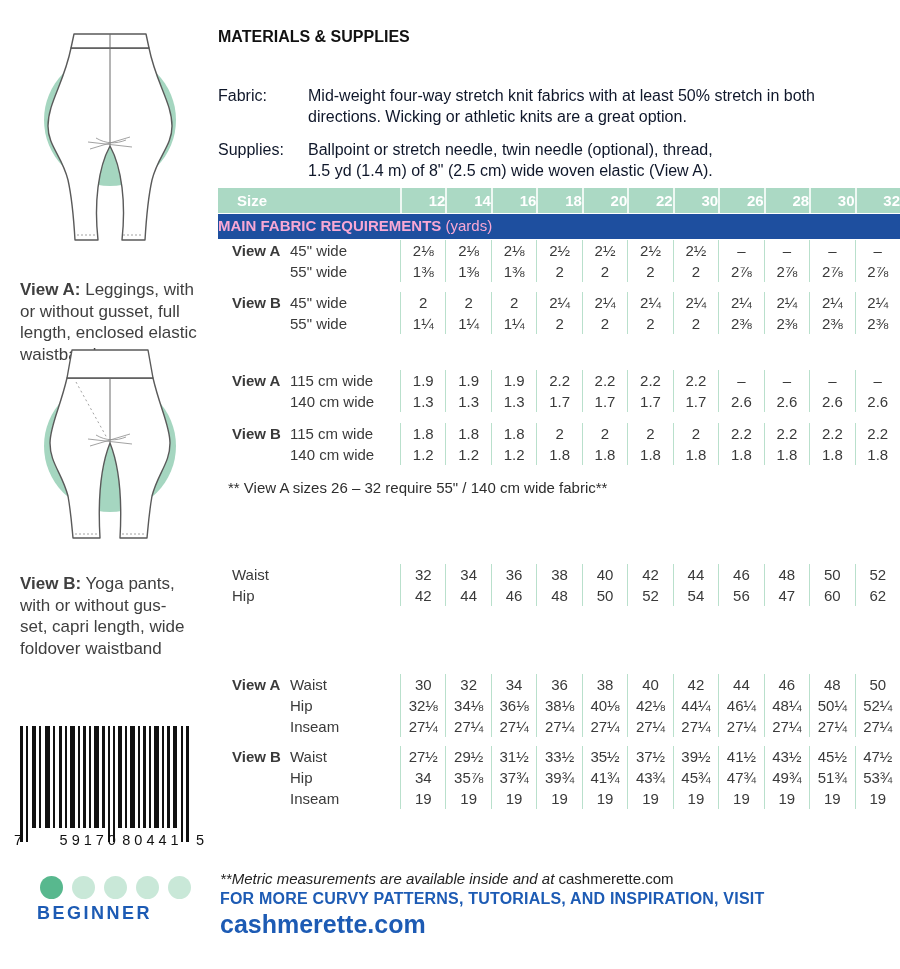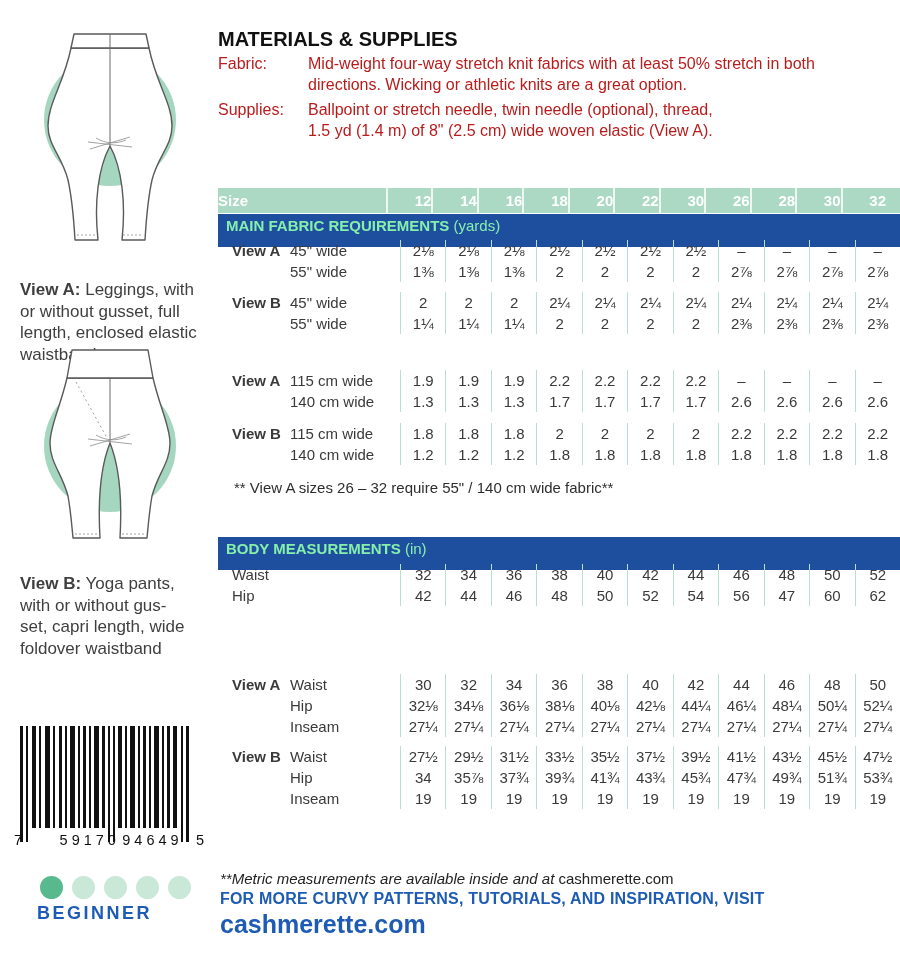--- a/index.html
+++ b/index.html
@@ -24,32 +24,32 @@
 
   .dots{display:flex;gap:9px;}
   .dot{width:23px;height:23px;border-radius:50%;background:var(--dot-inactive,#c9e8d8);}
   .dot.active{background:var(--dot-active,#58b88e);}
   .skill-label{font-size:18px;font-weight:bold;letter-spacing:2.5px;color:var(--link-blue,#2456a6);}
 
   
   .rightcol{position:absolute;left:218px;top:0;width:682px;height:100%;}
   .rc{position:absolute;left:0;right:0;}
 
-  .mat-heading{font-size:20px;font-weight:bold;color:#111;}
-  .mat-row{display:flex;font-size:16px;line-height:1.3;color:#b91c1c;}
+  .mat-heading{font-size:16px;font-weight:bold;color:#111;}
+  .mat-row{display:flex;font-size:16px;line-height:1.3;color:#0f172a;margin-top:32px;}
   .mat-label{width:90px;flex:0 0 90px;}
   .mat-text{white-space:pre-line;flex:1;}
 
   
   .cells{width:500px;display:grid;grid-template-columns:repeat(11,1fr);}
   .bar-size{background:var(--green-bar,#abd9c4);color:#fff;display:flex;height:25px;align-items:stretch;font-weight:bold;font-size:15px;}
-  .bar-size .size-label{width:168px;padding-left:0;line-height:25px;}
+  .bar-size .size-label{width:182px;padding-left:19px;line-height:25px;}
   .size-cell{text-align:right;line-height:25px;border-left:2px solid rgba(255,255,255,.8);}
 
-  .bar-blue{background:var(--blue-bar,#1e4f9f);color:#86efac;height:33px;line-height:23px;padding-left:8px;font-size:15px;}
+  .bar-blue{background:var(--blue-bar,#1e4f9f);color:#f9a8d4;height:25px;line-height:23px;padding-left:0;font-size:15px;}
   .bar-blue .ttl{font-weight:bold;}
   .bar-blue .unit{font-weight:normal;}
 
   .trow{display:flex;height:21px;line-height:21px;font-size:15px;}
   .vlabel{width:72px;flex:0 0 72px;font-weight:bold;padding-left:14px;}
   .slabel{width:110px;flex:0 0 110px;}
   .blabel{width:182px;flex:0 0 182px;padding-left:14px;}
   .cell{text-align:center;border-left:1px solid var(--divider,#b9e0cc);}
 
   .note{font-size:15px;color:#2e2e2e;}
@@ -132,21 +132,21 @@
           <rect x="148" y="0" width="2" height="102"></rect>
         <rect x="153" y="0" width="3" height="102"></rect>
           <rect x="159" y="0" width="4" height="102"></rect>
         <rect x="167" y="0" width="2" height="116"></rect>
           <rect x="172" y="0" width="3" height="116"></rect>
       </g>
     </svg>
     <div class="bc-digits">
         <span>7</span>
         <span>59170</span>
-        <span>94649</span>
+        <span>80441</span>
         <span>5</span>
       </div>
   </div>
 
   <div class="abs dots" style="top:876px;left:30px">
     <span class="dot active"></span>
     <span class="dot"></span>
     <span class="dot"></span>
     <span class="dot"></span>
     <span class="dot"></span>
@@ -156,21 +156,21 @@
 
 <div class="rightcol">
 
   <div class="rc mat-heading" style="top:28px">MATERIALS &amp; SUPPLIES</div>
 
   <div class="rc mat-row" style="top:54px">
     <span class="mat-label">Fabric:</span>
     <span class="mat-text">Mid-weight four-way stretch knit fabrics with at least 50% stretch in both
 directions. Wicking or athletic knits are a great option.</span>
   </div>
-  <div class="rc mat-row" style="top:100px">
+  <div class="rc mat-row" style="top:108px">
     <span class="mat-label">Supplies:</span>
     <span class="mat-text">Ballpoint or stretch needle, twin needle (optional), thread,
 1.5 yd (1.4 m) of 8" (2.5 cm) wide woven elastic (View A).</span>
   </div>
 
   <div class="rc bar-size" style="top:188px">
     <span class="size-label">Size</span>
     <div class="cells">
         <span class="size-cell">12</span>
         <span class="size-cell">14</span>
@@ -329,26 +329,22 @@
           <span class="cell">1.8</span>
           <span class="cell">1.8</span>
           <span class="cell">1.8</span>
           <span class="cell">1.8</span>
           <span class="cell">1.8</span>
           <span class="cell">1.8</span>
         </div>
     </div>
   </div>
 
-  <div class="rc note" style="top:479px;left:16px">** View A sizes 26 – 32 require 55" / 140 cm wide fabric**</div>
-
-  <div class="rc bar-blue" style="top:537px">
-    <span class="ttl">BODY MEASUREMENTS</span>
-    <span class="unit"> </span><span class="unit">(in)</span>
-  </div>
+  <div class="rc note" style="top:479px;left:10px">** View A sizes 26 – 32 require 55" / 140 cm wide fabric**</div>
+
   <div class="rc" style="top:564px">
     <div class="trow">
       <span class="blabel">Waist</span>
       <div class="cells">
           <span class="cell">32</span>
           <span class="cell">34</span>
           <span class="cell">36</span>
           <span class="cell">38</span>
           <span class="cell">40</span>
           <span class="cell">42</span>

